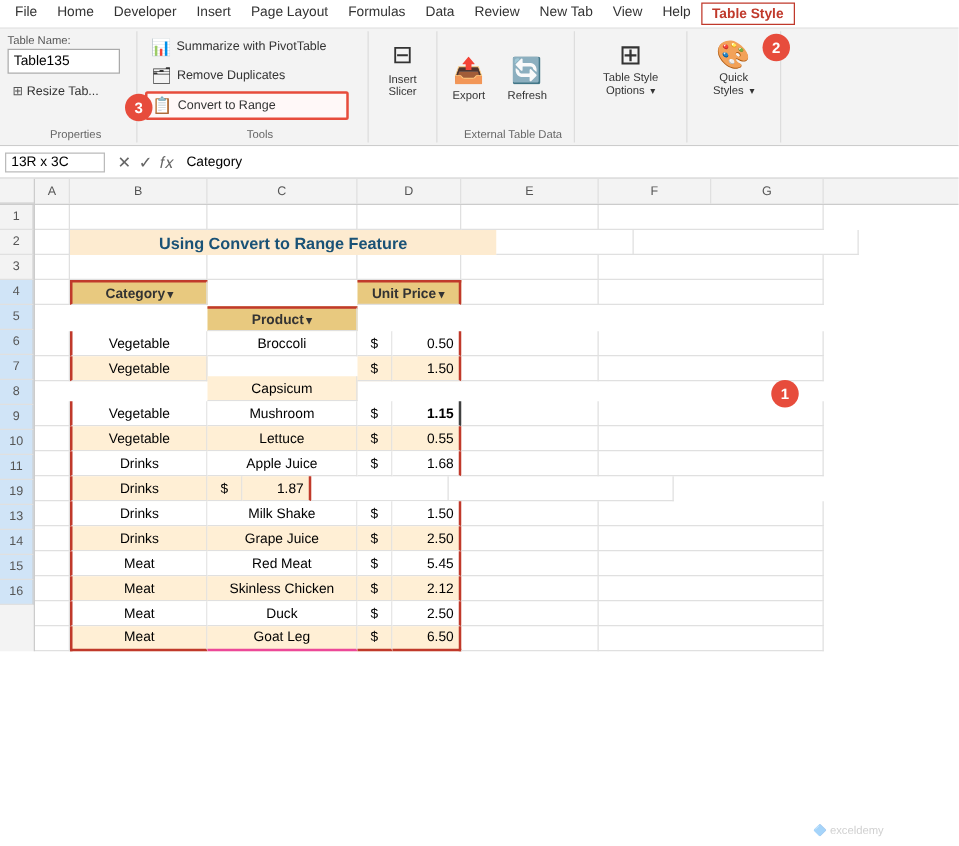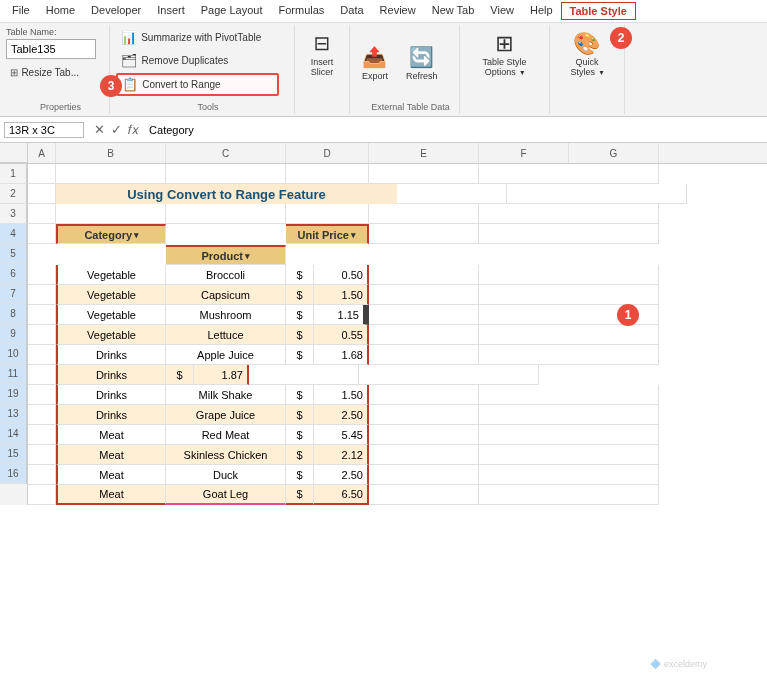--- a/index.html
+++ b/index.html
@@ -250,32 +250,32 @@
     <div class="cell table-row-odd" style="width:110px; border-left:2px solid #c0392b; ">Vegetable</div>
     <div class="cell table-row-odd" style="width:120px; ">Broccoli</div>
     <div class="cell table-row-odd" style="width:28px; ">$</div>
     <div class="cell table-row-odd" style="width:55px; border-right:2px solid #c0392b; ; justify-content:flex-end; padding-right:4px;">0.50</div>
     <div class="cell" style="width:110px;"></div>
     <div class="cell" style="width:180px;"></div>
   </div>
           <div class="grid-row">
     <div class="cell" style="width:28px;"></div>
     <div class="cell table-row-even" style="width:110px; border-left:2px solid #c0392b; ">Vegetable</div>
-    <div class="cell table-row-even" style="width:120px; ">Capsicum</div>
+    <div class="cell table-row-even" style="width:120px;margin-top:16px; ">Capsicum</div>
     <div class="cell table-row-even" style="width:28px; ">$</div>
     <div class="cell table-row-even" style="width:55px; border-right:2px solid #c0392b; ; justify-content:flex-end; padding-right:4px;">1.50</div>
     <div class="cell" style="width:110px;"></div>
     <div class="cell" style="width:180px;"></div>
   </div>
           <div class="grid-row">
     <div class="cell" style="width:28px;"></div>
     <div class="cell table-row-odd" style="width:110px; border-left:2px solid #c0392b; ">Vegetable</div>
     <div class="cell table-row-odd" style="width:120px; ">Mushroom</div>
     <div class="cell table-row-odd" style="width:28px; ">$</div>
-    <div class="cell table-row-odd" style="width:55px; border-right:6px solid #404040; ; justify-content:flex-end; padding-right:4px;">1.15</div>
+    <div class="cell table-row-odd" style="width:55px; border-right:2px solid #404040; ; justify-content:flex-end; padding-right:4px;font-weight:bold;">1.15</div>
     <div class="cell" style="width:110px;"></div>
     <div class="cell" style="width:180px;"></div>
   </div>
           <div class="grid-row">
     <div class="cell" style="width:28px;"></div>
     <div class="cell table-row-even" style="width:110px; border-left:2px solid #c0392b; ">Vegetable</div>
     <div class="cell table-row-even" style="width:120px; ">Lettuce</div>
     <div class="cell table-row-even" style="width:28px; ">$</div>
     <div class="cell table-row-even" style="width:55px; border-right:2px solid #c0392b; ; justify-content:flex-end; padding-right:4px;">0.55</div>
     <div class="cell" style="width:110px;"></div>

